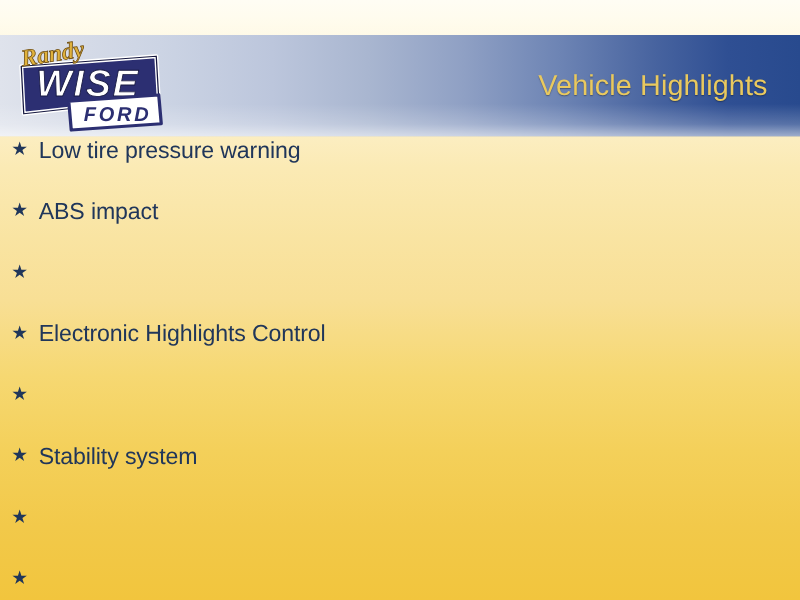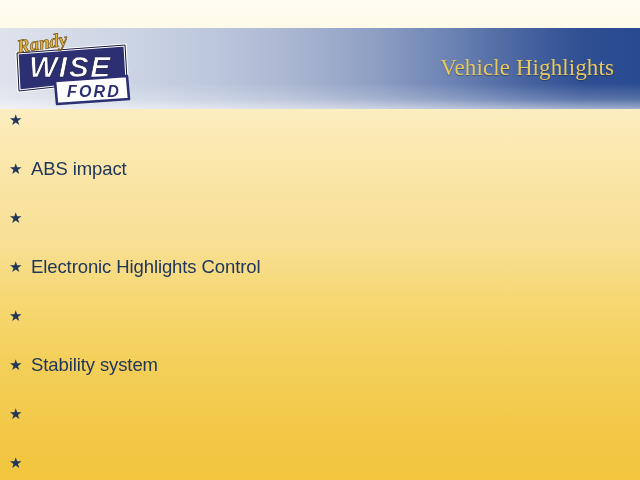--- a/index.html
+++ b/index.html
@@ -60,21 +60,20 @@
   #logo svg { display:block; }
 
   
   #header-title {
     position:absolute; right:26px; top:27px;
     font-size:23px;
     letter-spacing:0.1px;
     color:#e9c95f;
     text-shadow:0 1px 1px rgba(0,0,0,0.35);
     white-space:nowrap;
-    font-family:Liberation Serif, serif;
   }
 
   
   #highlights {
     position:absolute; left:0; top:81px;
     width:640px; height:399px;
     list-style:none;
     padding:14px 0 0 0;
   }
 
@@ -123,20 +122,21 @@
       </svg>
     </div>
 
     <div id="header-title">Vehicle Highlights</div>
   </div>
 
   <ul id="highlights">
 
     <li class="hl-item">
       <span class="hl-bullet">★</span>
+      <span class="hl-label">Low tire pressure warning</span>
     </li>
 
     <li class="hl-item">
       <span class="hl-bullet">★</span>
       <span class="hl-label">ABS impact</span>
     </li>
 
     <li class="hl-item">
       <span class="hl-bullet">★</span>
     </li>

